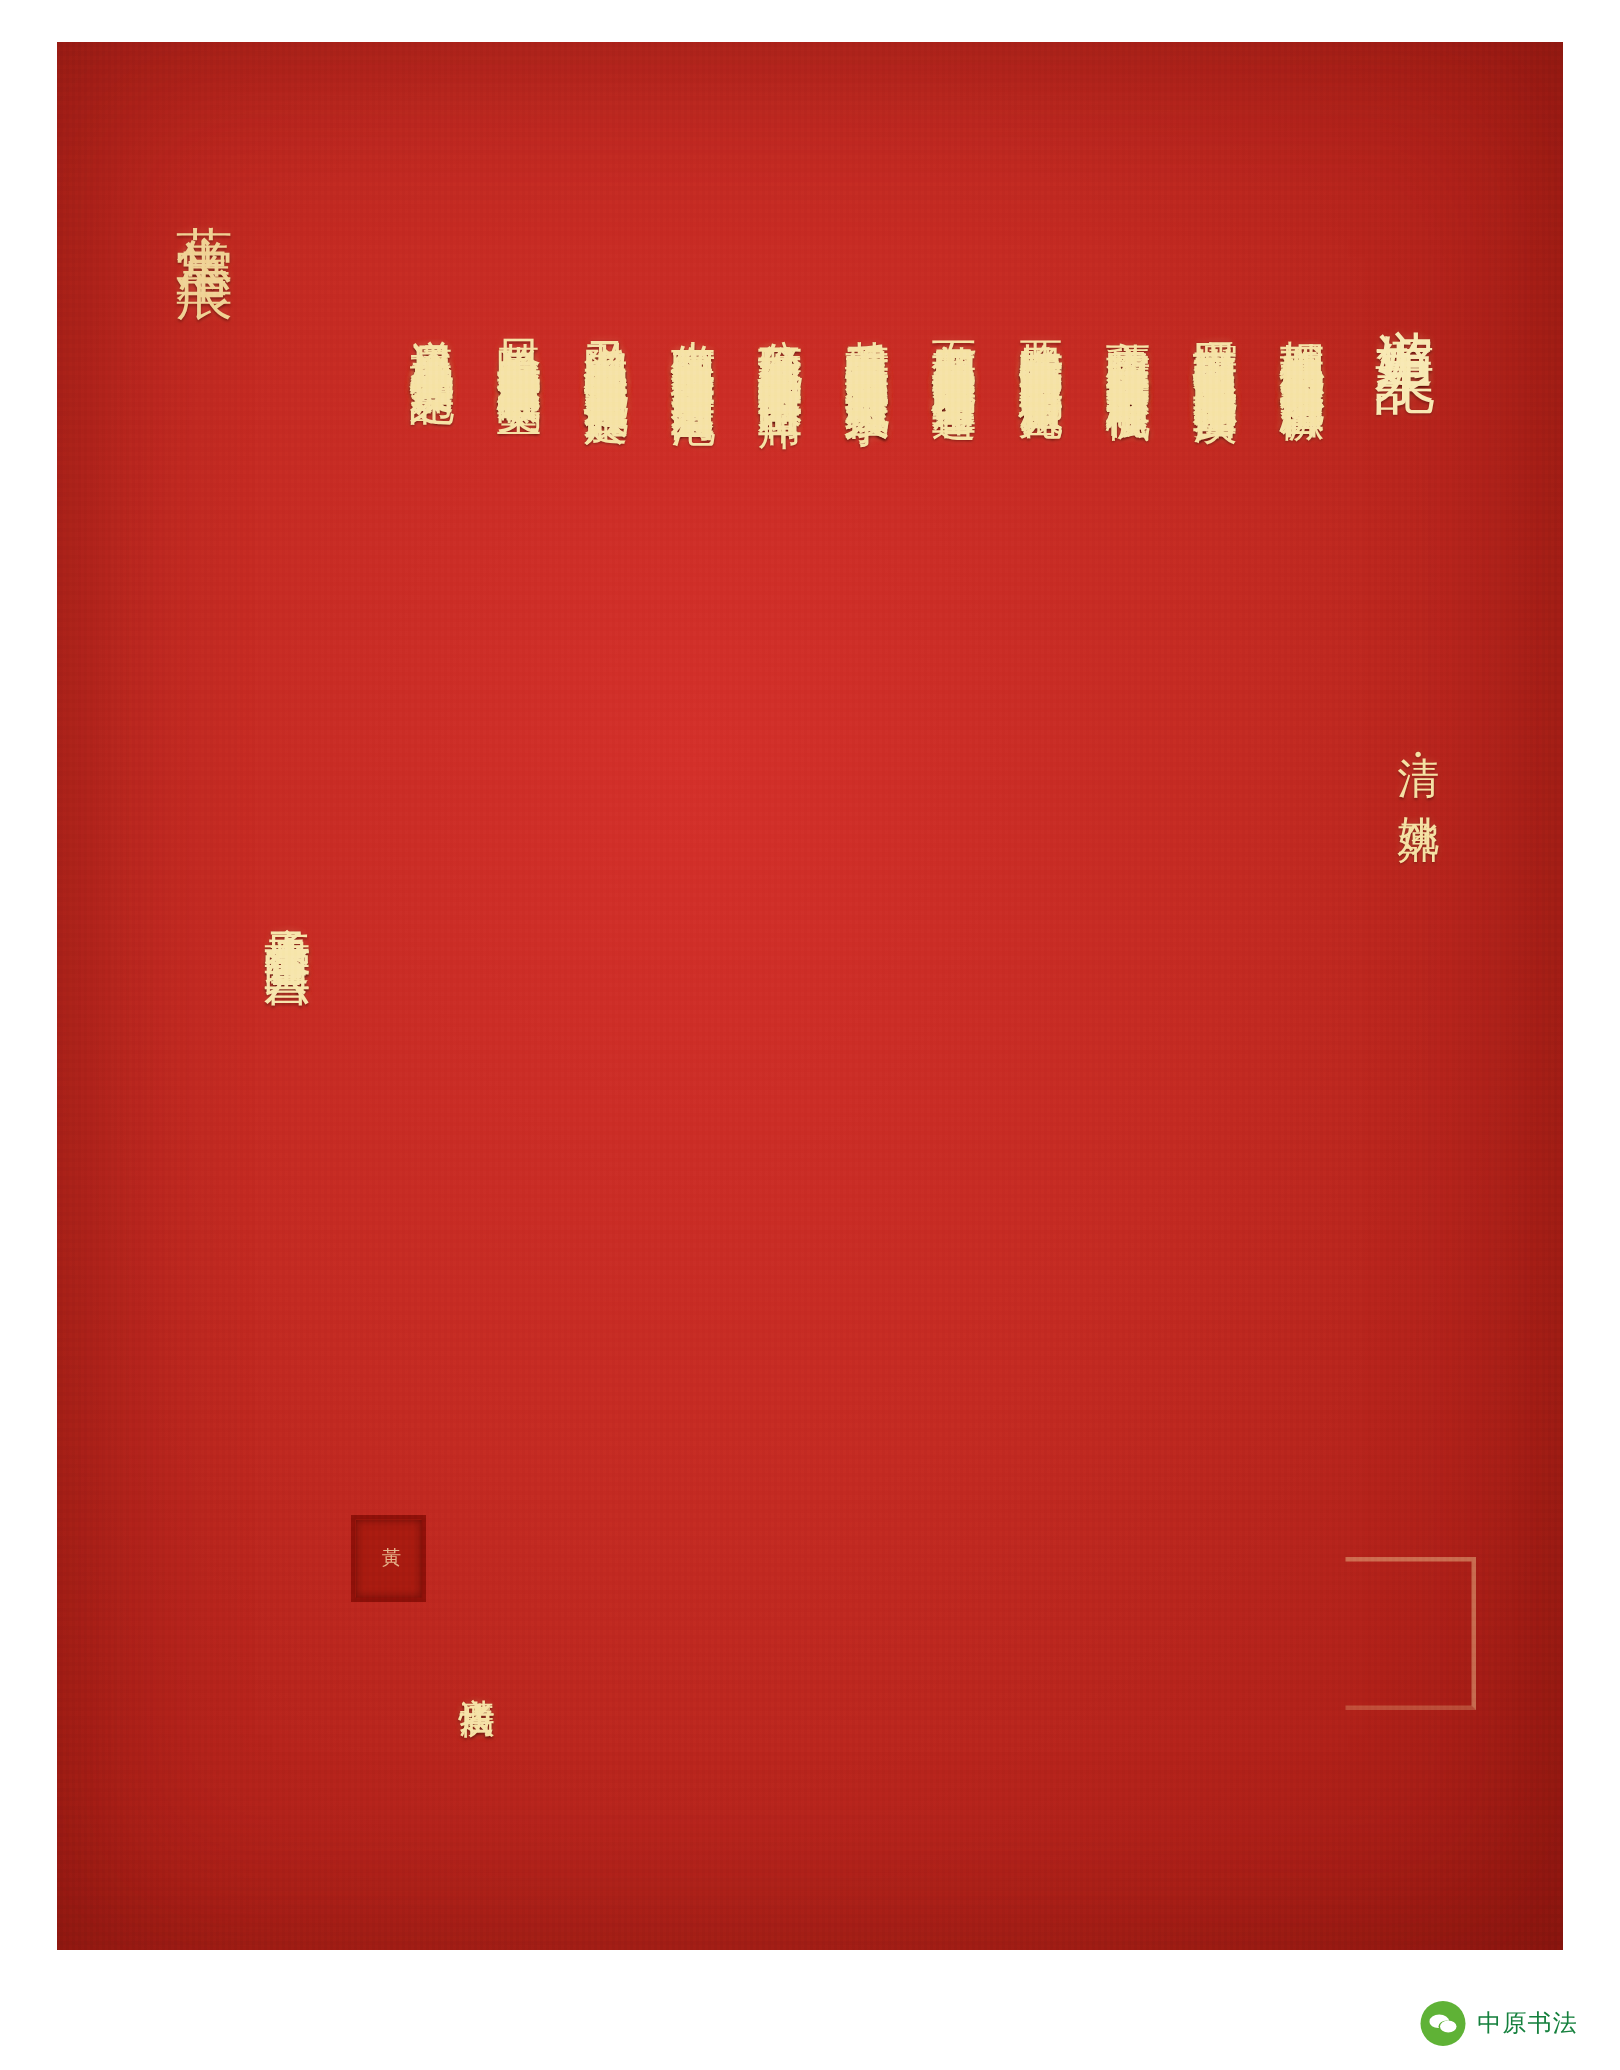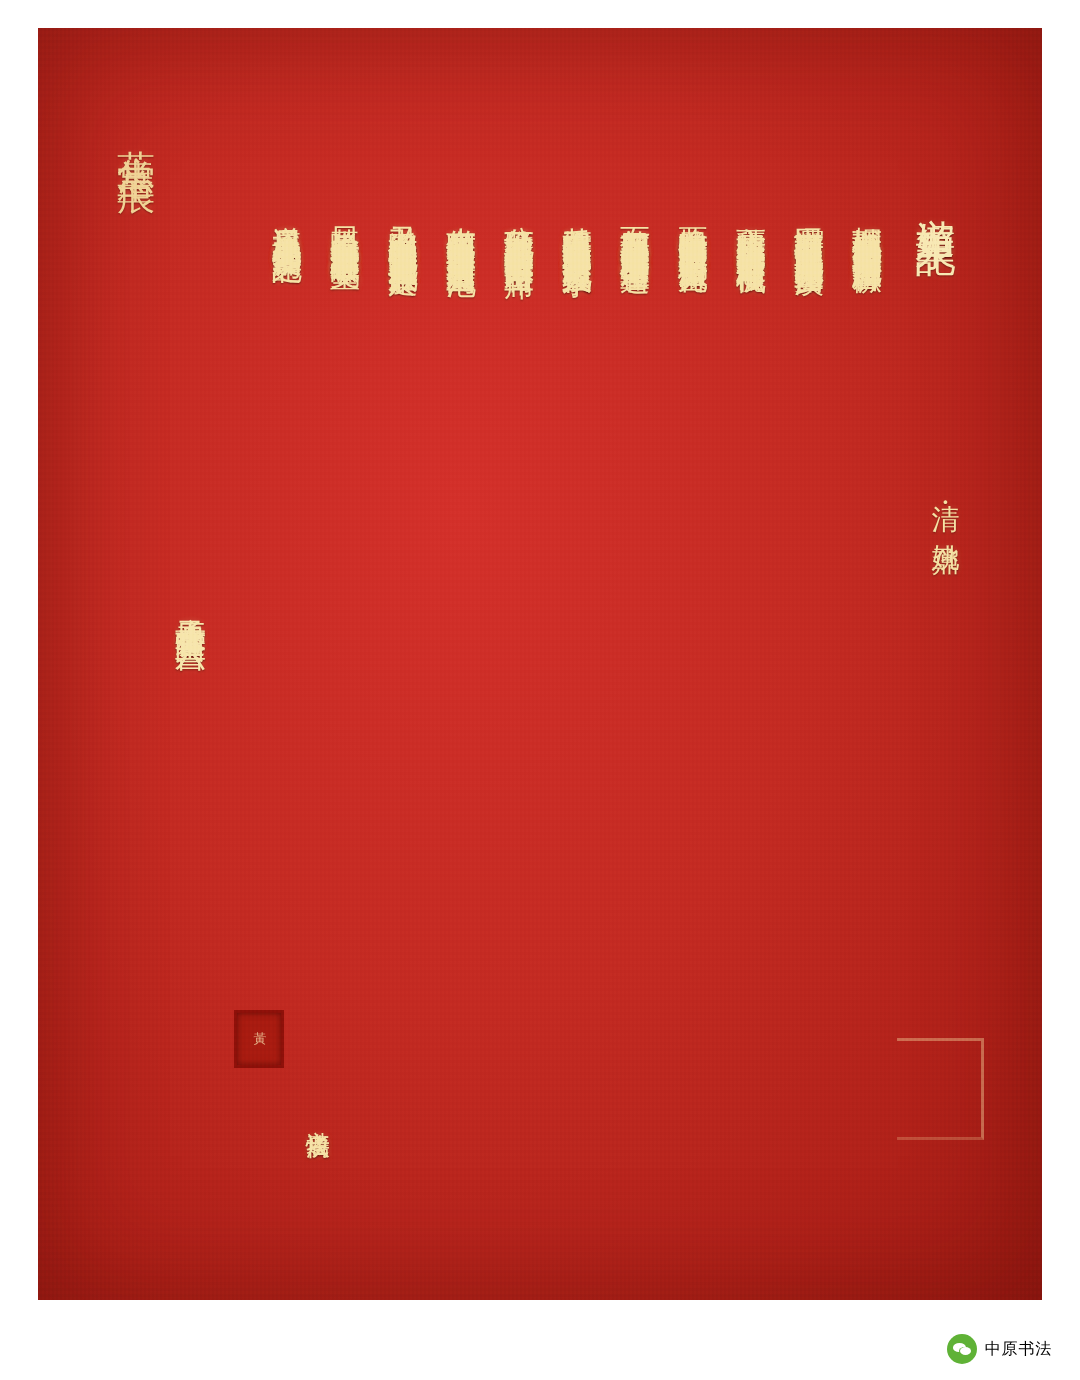--- a/index.html
+++ b/index.html
@@ -161,21 +161,21 @@
     left: 13px;
     top: 13px;
     width: 11px;
     height: 8px;
     border-radius: 50%;
     background: #ffffff;
     box-shadow: -1px 0 0 0 #5fb236;
   }
   .footer-text {
     font-size: 16px;
-    color: #000000;
+    color: #15803d;
     font-family: Liberation Serif, serif;
     letter-spacing: 0.05em;
   }
 </style>
 </head>
 <body>
 
 <div class="plate">
 
   <div class="vcol album-title">蕉堂墨痕</div>

